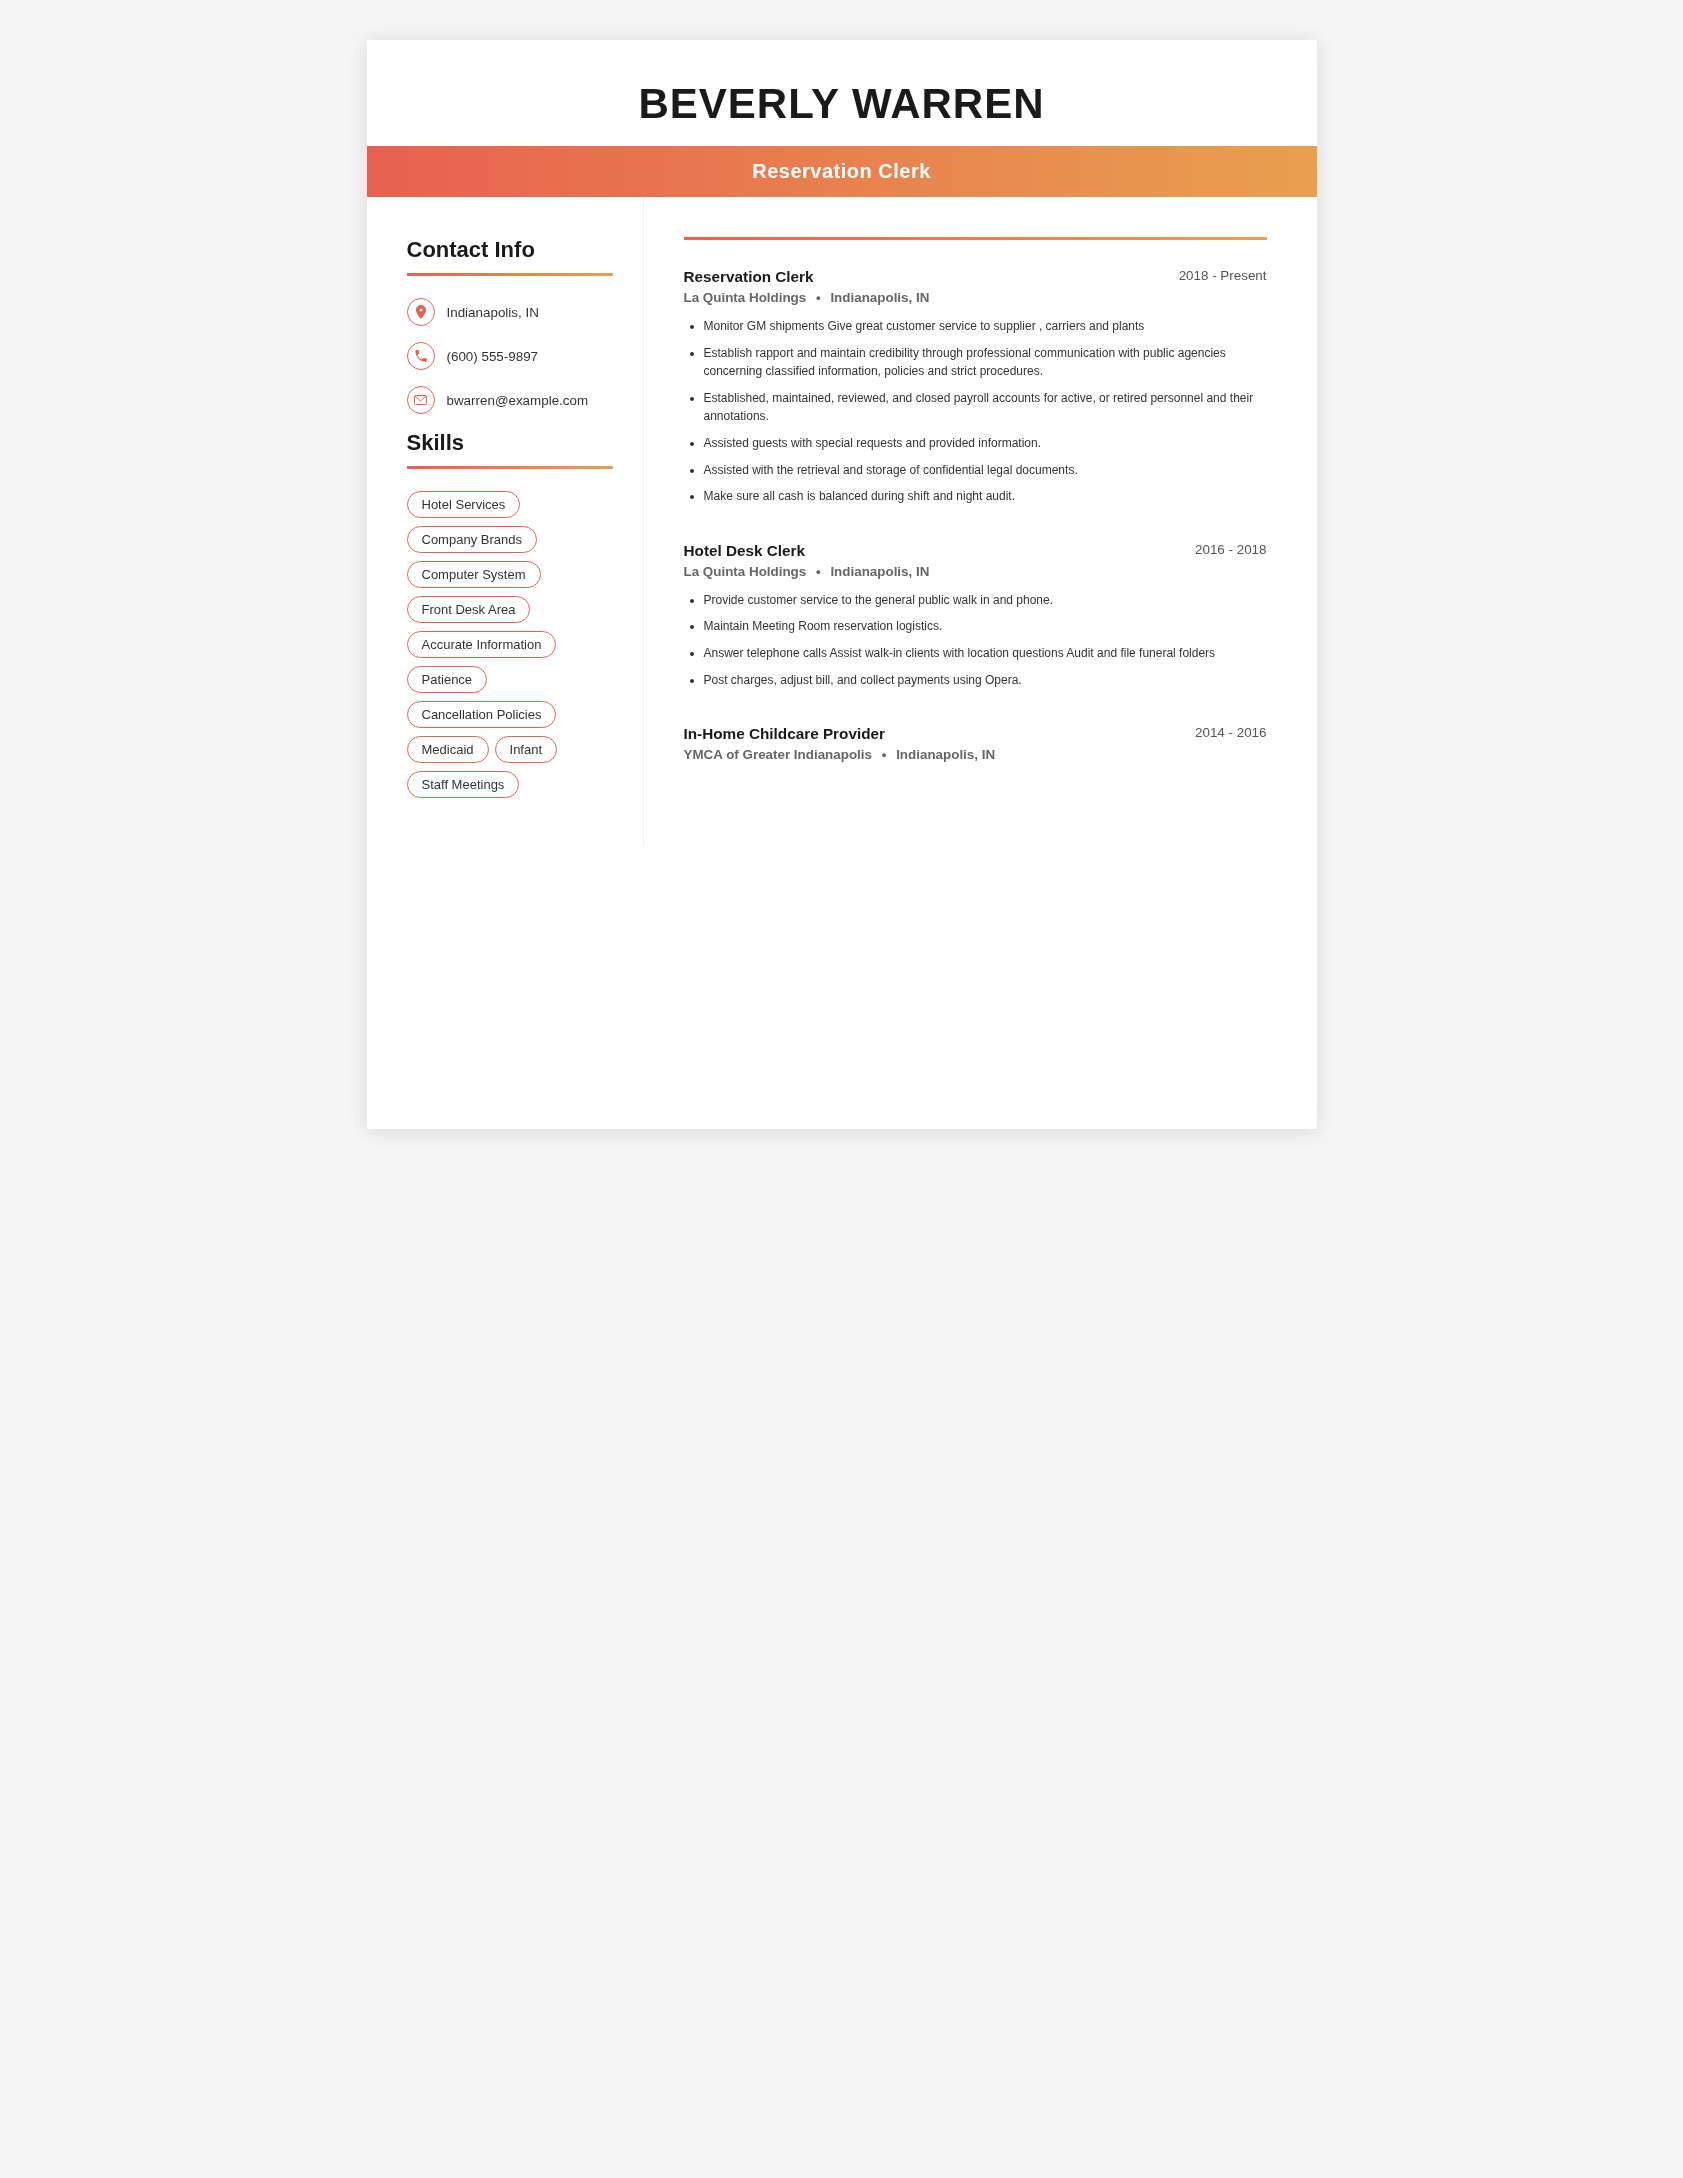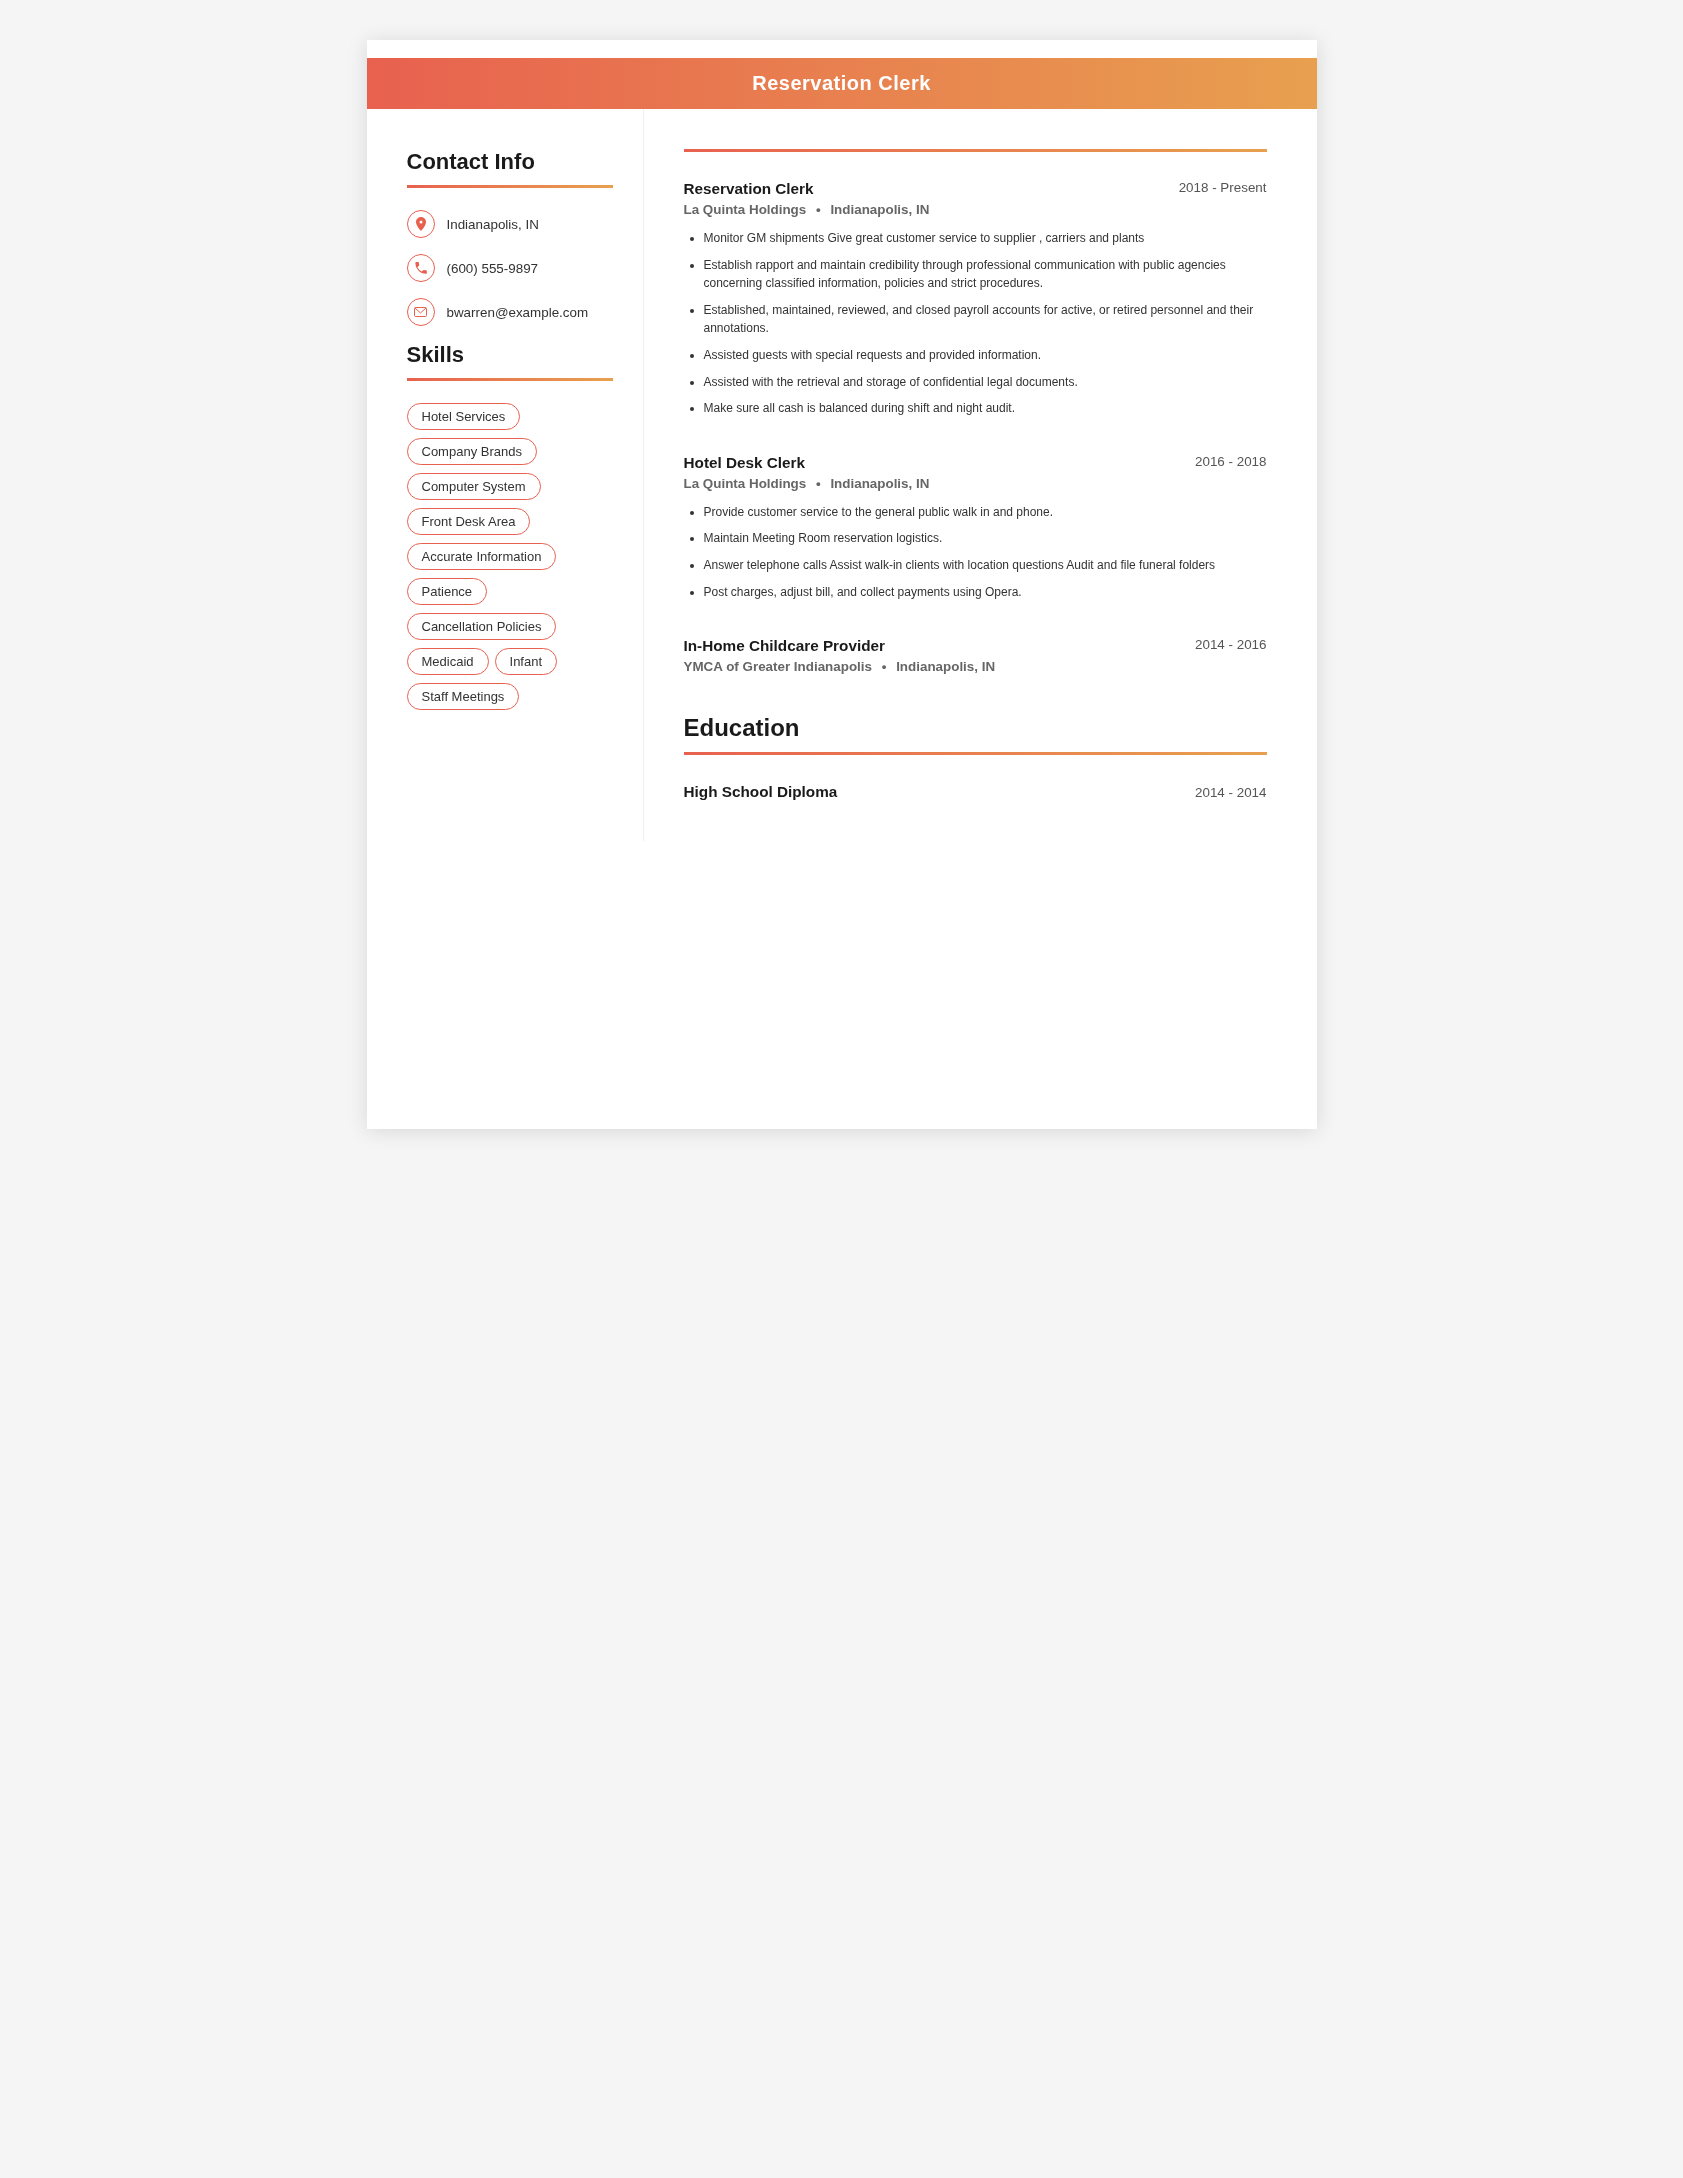--- a/index.html
+++ b/index.html
@@ -167,20 +167,23 @@
     .edu-dates {
       font-size: 13.4px;
       color: #555;
     }
   </style>
 </head>
 <body>
 
 <div class="resume-container">
 
+  <div class="header">
+    <div class="header-name">BEVERLY WARREN</div>
+  </div>
   <div class="header-banner">
     <div class="header-title">Reservation Clerk</div>
   </div>
 
   <div class="body-content">
 
     <div class="sidebar">
       <div class="sidebar-section-title">Contact Info</div>
       <div class="sidebar-divider"></div>
 
@@ -255,28 +258,16 @@
             <div class="job-entry">
               <div class="job-header">
                 <div class="job-title">In-Home Childcare Provider</div>
                 <div class="job-dates">2014 - 2016</div>
               </div>
               <div class="job-subtitle">YMCA of Greater Indianapolis <span class="dot">•</span> Indianapolis, IN</div>
             </div>
           </div>
       </div>
 
-      <div class="education-section">
-        <div class="section-title">Education</div>
-        <div class="main-divider"></div>
-        <div id="education-container">
-            <div>
-              <div class="edu-header">
-                <div class="edu-title">High School Diploma</div>
-                <div class="edu-dates">2014 - 2014</div>
-              </div>
-            </div>
-          </div>
-      </div>
     </div>
   </div>
 </div>
 
 
 </body></html>

